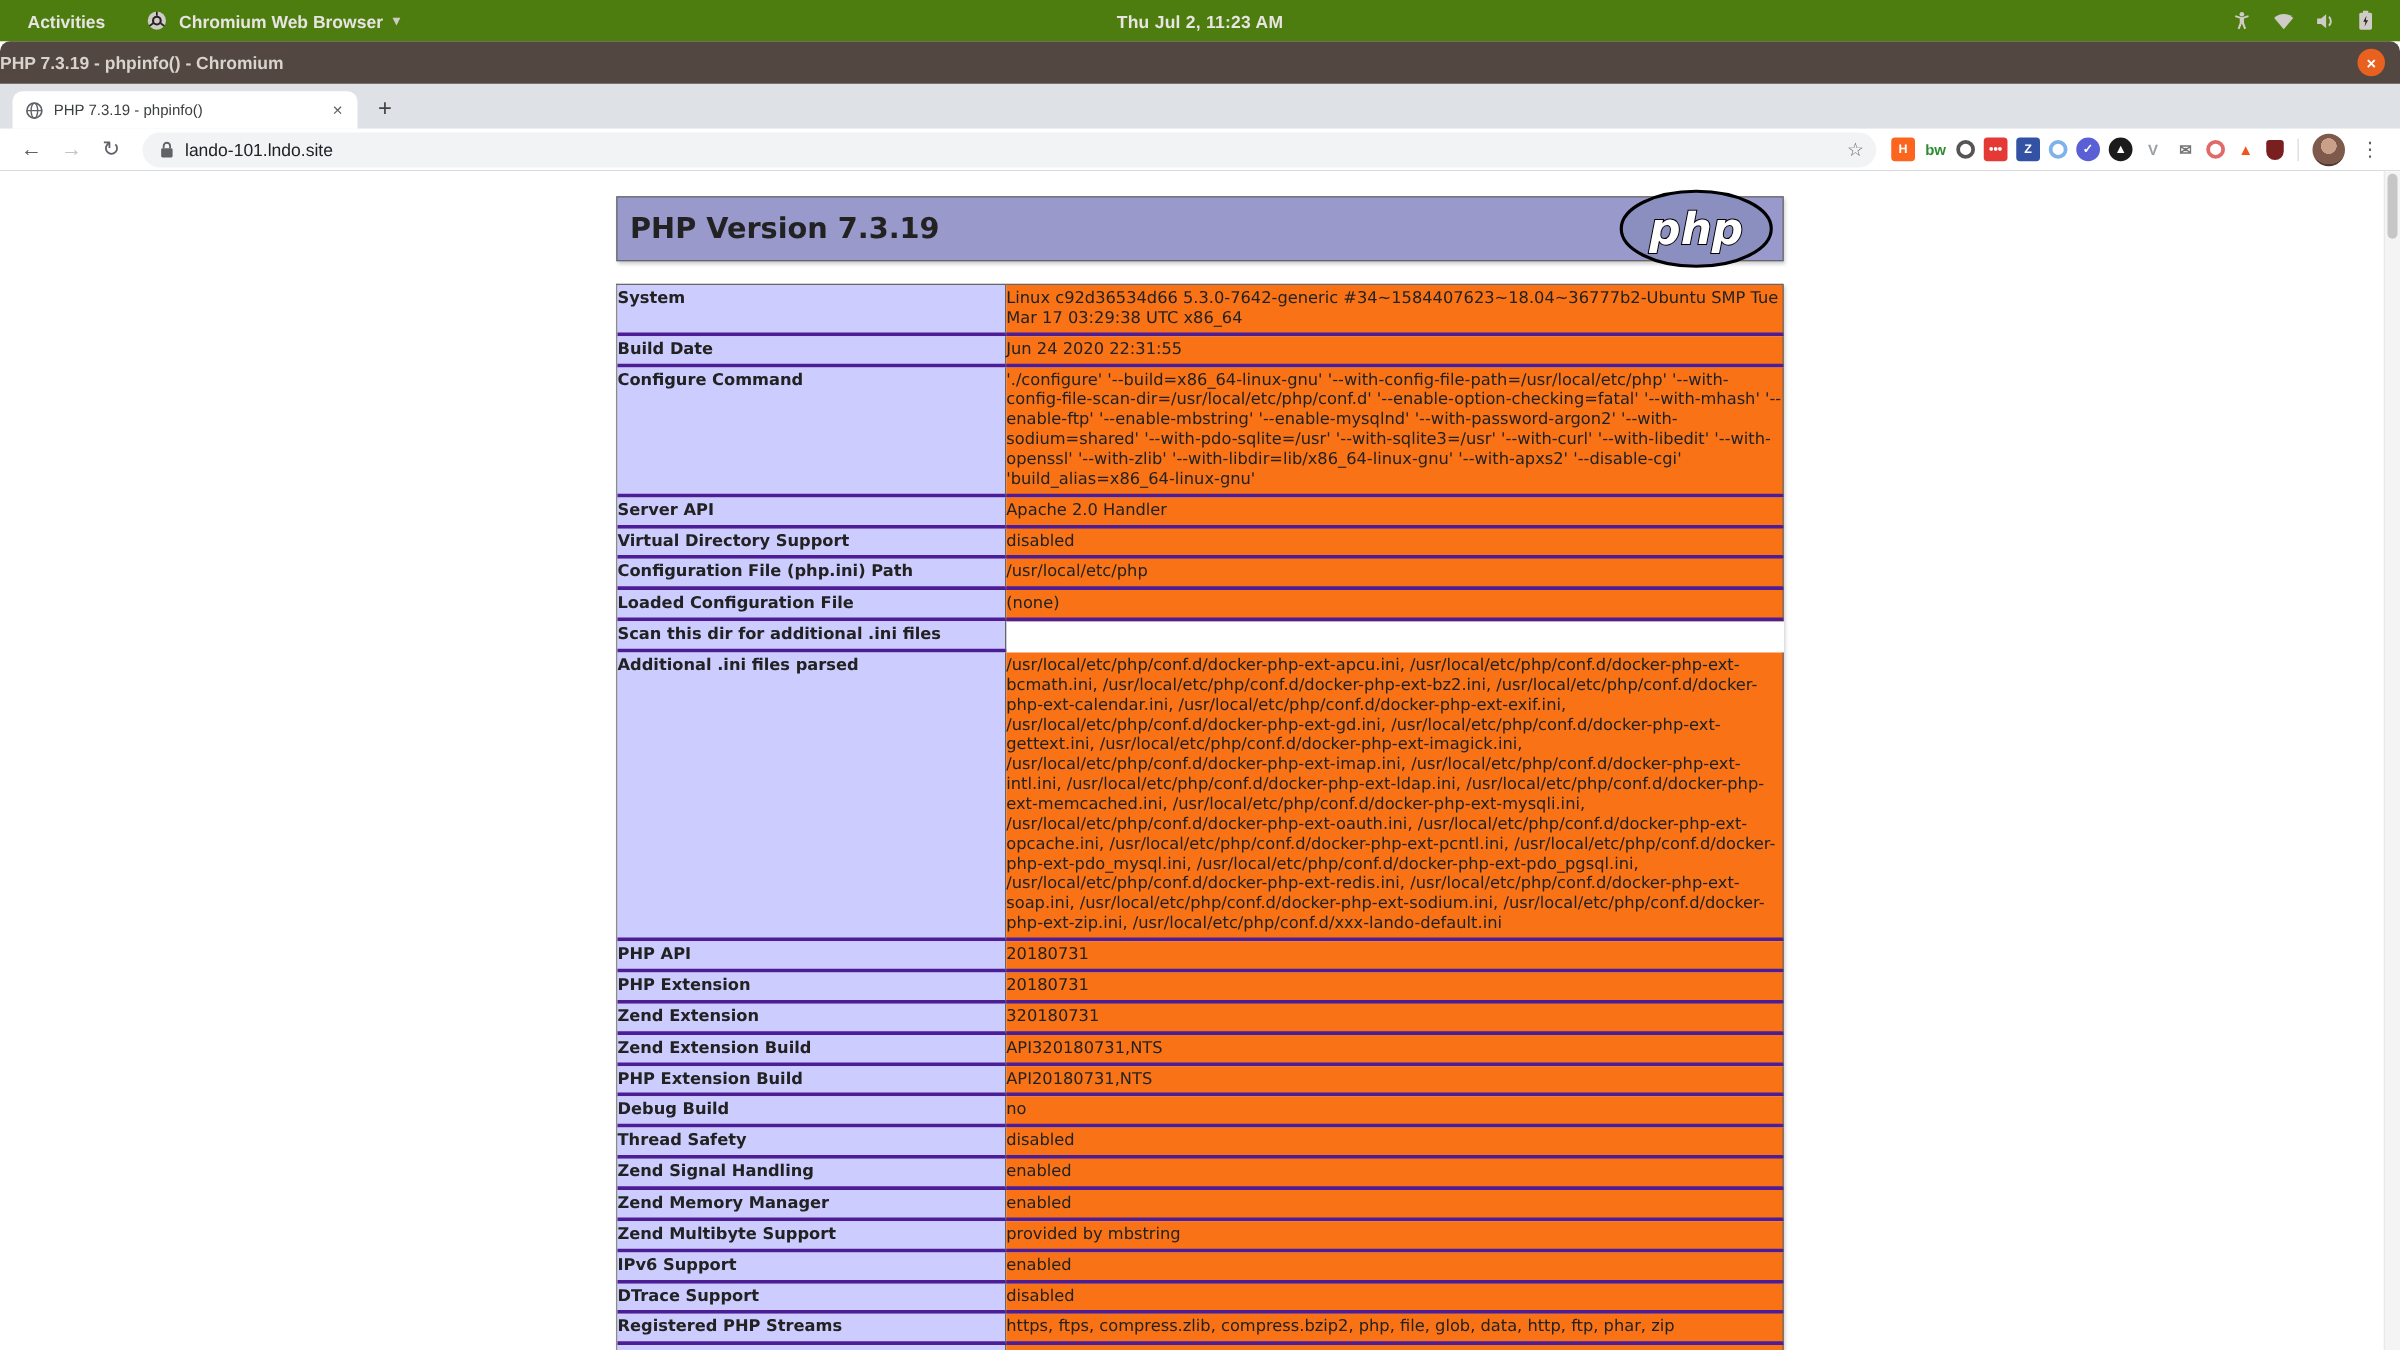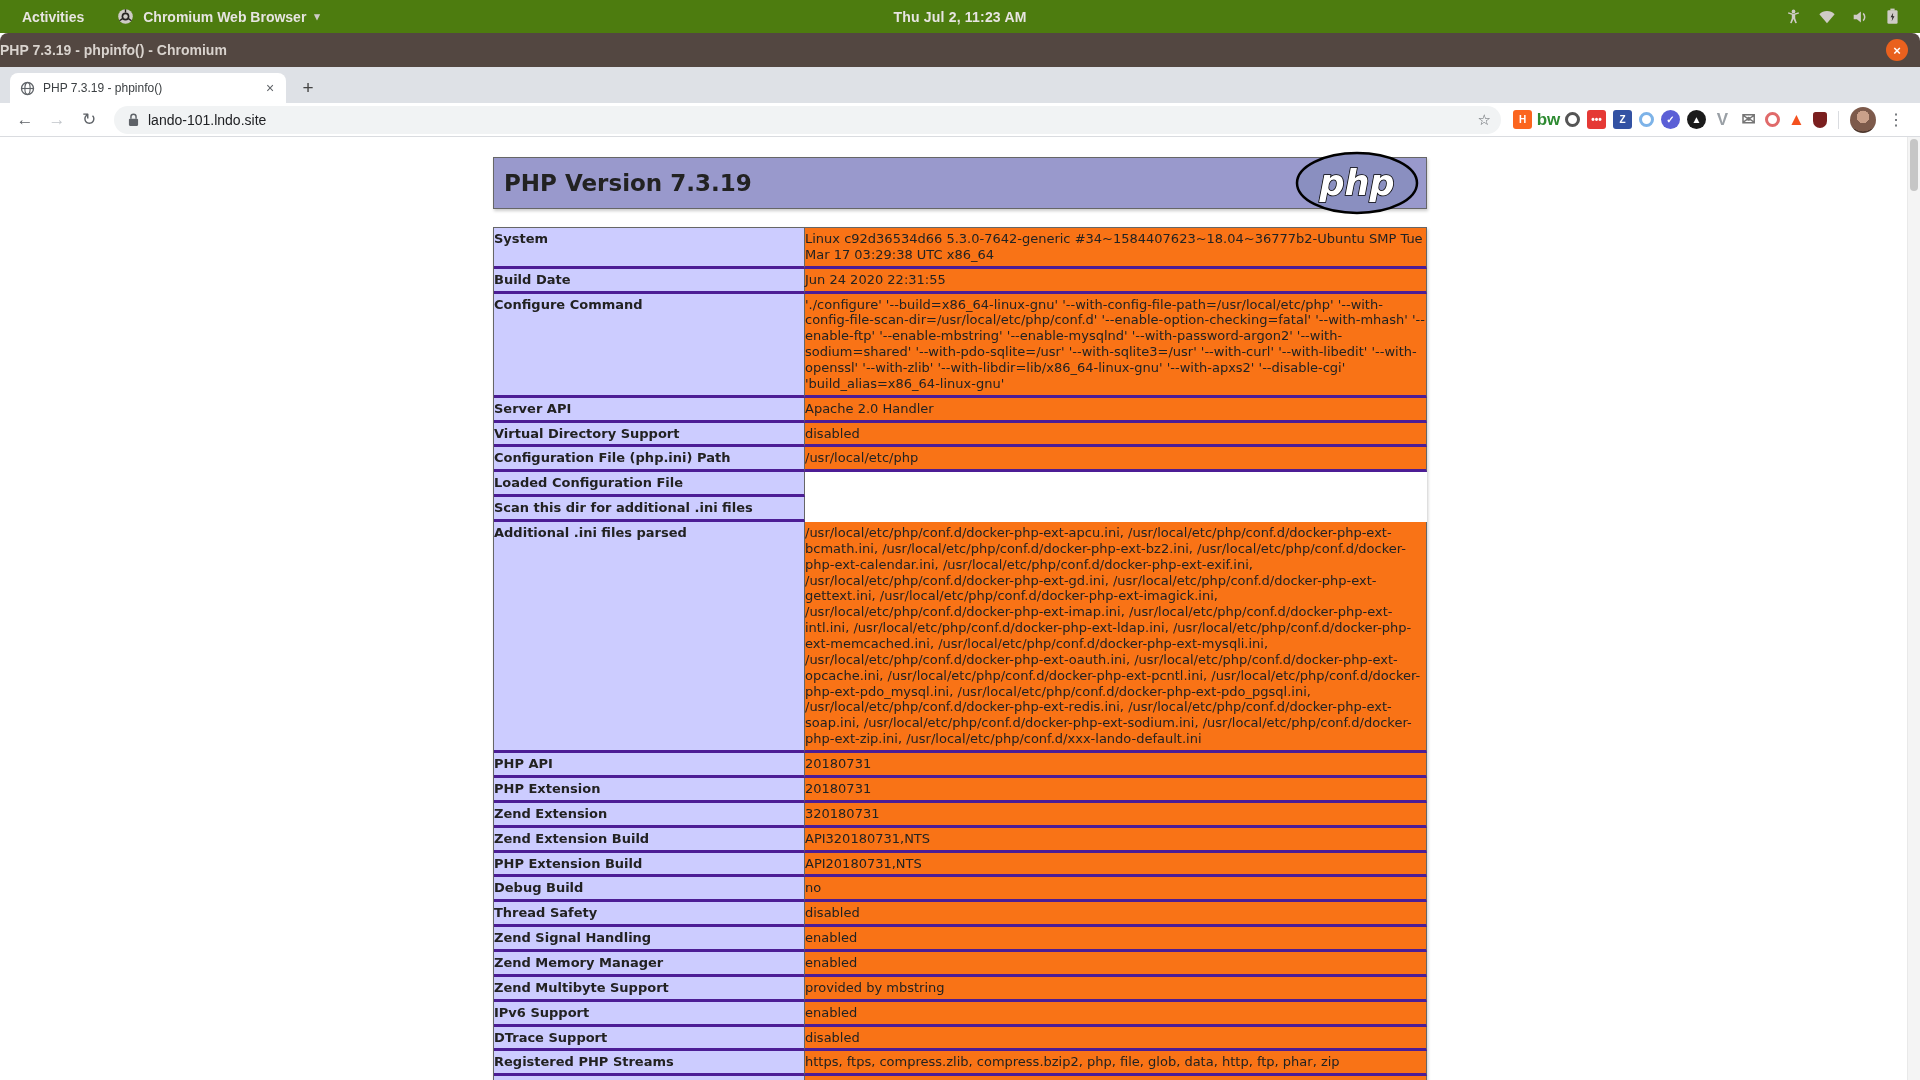--- a/index.html
+++ b/index.html
@@ -62,21 +62,21 @@
   }
   .omnibox-url { flex:1; font-size:14px; color:#202124; }
   .omnibox-star { font-size:15px; color:#5f6368; }
   .ext-cluster { display:flex; align-items:center; gap:7px; }
   .ext {
     width:19px; height:19px; display:flex; align-items:center; justify-content:center;
     font-size:10px; font-weight:bold; line-height:1;
   }
   .ext-square { border-radius:3px; }
   .ext-circle { border-radius:50%; }
-  .ext-text { font-size:17px; }
+  .ext-text { font-size:12px; }
   .ext-ring { width:15px; height:15px; border-radius:50%; border:3.5px solid currentColor; background:#fff; }
   .ext-shield { width:14px; height:16px; border-radius:3px 3px 8px 8px; }
   .toolbar-sep { width:1px; height:18px; background:#dadce0; margin:0 5px; }
   .avatar {
     width:26px; height:26px; border-radius:50%;
     background:radial-gradient(circle at 50% 38%, #caa08a 0 30%, #7d5a4b 31% 70%, #4e382e 71%);
   }
   .menu-dots { font-size:16px; color:#5f6368; padding:0 2px; margin-left:4px; }
 
   
@@ -244,20 +244,21 @@
         <div class="info-row">
           <div class="cell-e">Virtual Directory Support</div>
           <div class="cell-v">disabled</div>
         </div>
         <div class="info-row">
           <div class="cell-e">Configuration File (php.ini) Path</div>
           <div class="cell-v">/usr/local/etc/php</div>
         </div>
         <div class="info-row">
           <div class="cell-e">Loaded Configuration File</div>
+          <div class="cell-v">(none)</div>
         </div>
         <div class="info-row">
           <div class="cell-e">Scan this dir for additional .ini files</div>
         </div>
         <div class="info-row">
           <div class="cell-e">Additional .ini files parsed</div>
           <div class="cell-v">/usr/local/etc/php/conf.d/docker-php-ext-apcu.ini, /usr/local/etc/php/conf.d/docker-php-ext-bcmath.ini, /usr/local/etc/php/conf.d/docker-php-ext-bz2.ini, /usr/local/etc/php/conf.d/docker-php-ext-calendar.ini, /usr/local/etc/php/conf.d/docker-php-ext-exif.ini, /usr/local/etc/php/conf.d/docker-php-ext-gd.ini, /usr/local/etc/php/conf.d/docker-php-ext-gettext.ini, /usr/local/etc/php/conf.d/docker-php-ext-imagick.ini, /usr/local/etc/php/conf.d/docker-php-ext-imap.ini, /usr/local/etc/php/conf.d/docker-php-ext-intl.ini, /usr/local/etc/php/conf.d/docker-php-ext-ldap.ini, /usr/local/etc/php/conf.d/docker-php-ext-memcached.ini, /usr/local/etc/php/conf.d/docker-php-ext-mysqli.ini, /usr/local/etc/php/conf.d/docker-php-ext-oauth.ini, /usr/local/etc/php/conf.d/docker-php-ext-opcache.ini, /usr/local/etc/php/conf.d/docker-php-ext-pcntl.ini, /usr/local/etc/php/conf.d/docker-php-ext-pdo_mysql.ini, /usr/local/etc/php/conf.d/docker-php-ext-pdo_pgsql.ini, /usr/local/etc/php/conf.d/docker-php-ext-redis.ini, /usr/local/etc/php/conf.d/docker-php-ext-soap.ini, /usr/local/etc/php/conf.d/docker-php-ext-sodium.ini, /usr/local/etc/php/conf.d/docker-php-ext-zip.ini, /usr/local/etc/php/conf.d/xxx-lando-default.ini</div>
         </div>
         <div class="info-row">
           <div class="cell-e">PHP API</div>

